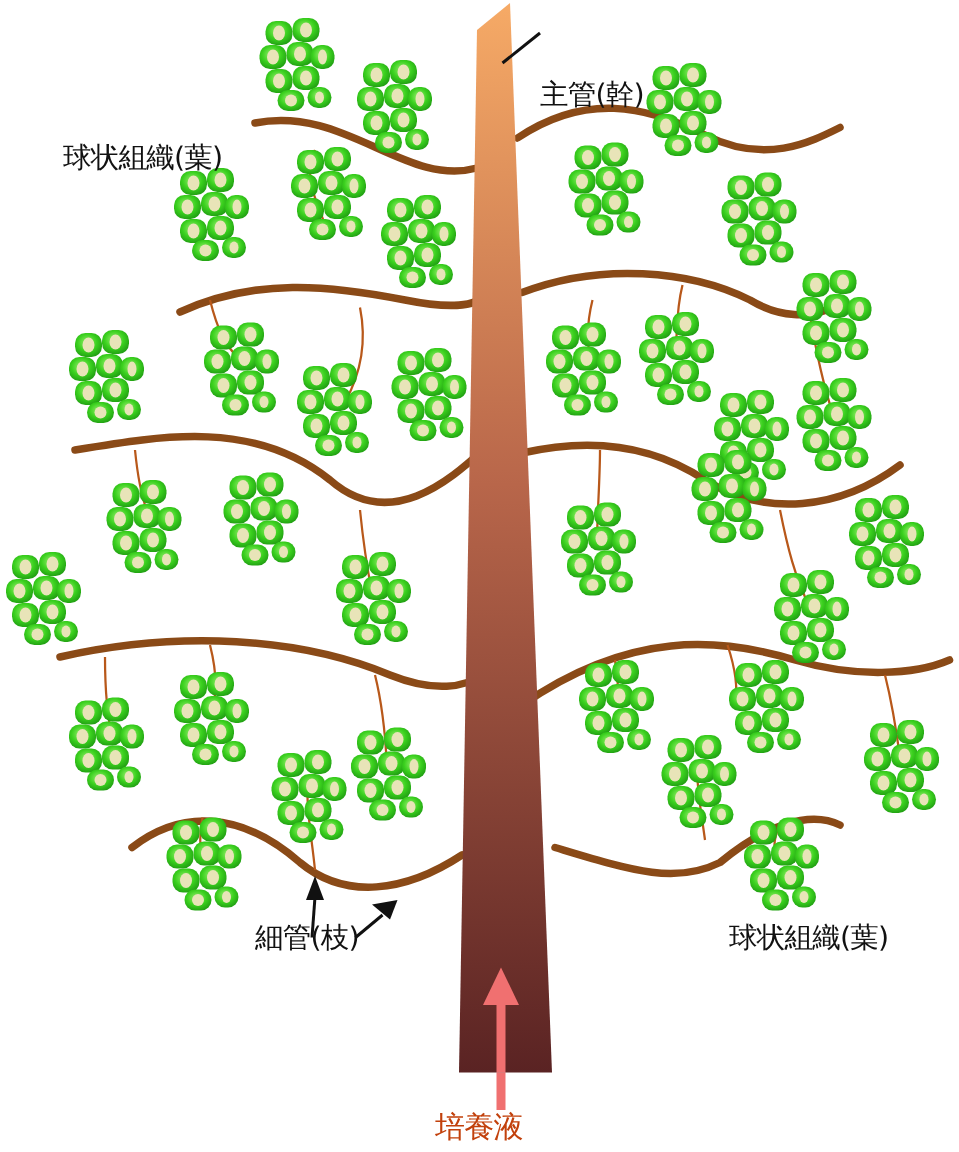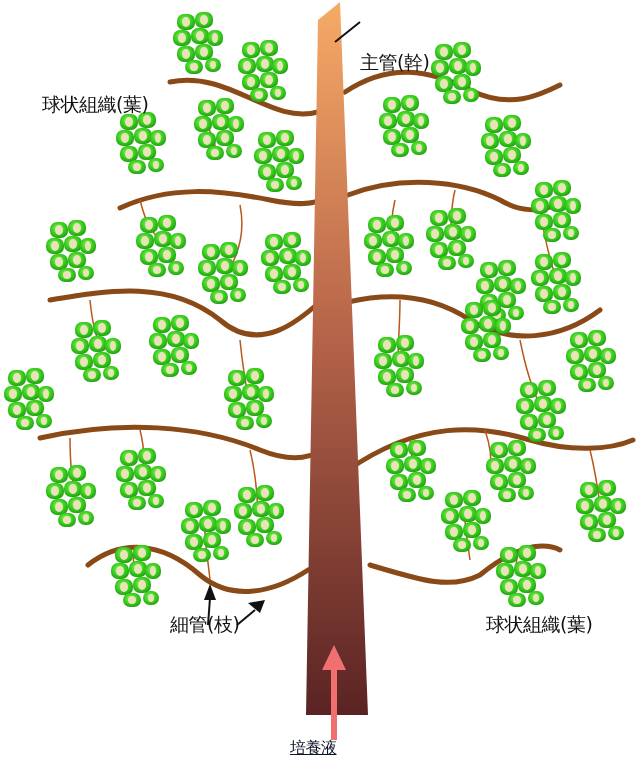--- a/index.html
+++ b/index.html
@@ -1,19 +1,19 @@
 <!DOCTYPE html>
 <html><head>
 <meta charset="utf-8">
 <style>
 html,body{margin:0;padding:0;background:#fff;}
 body{width:639px;height:768px;position:relative;overflow:hidden;font-family:"DejaVu Sans",sans-serif;}
 #diagram{position:absolute;left:0;top:0;width:639px;height:768px;}
 .lbl{position:absolute;font-size:19px;color:#111;white-space:nowrap;letter-spacing:-0.5px;}
-.lbl-blue{color:#0f172a;font-size:16px;text-decoration:underline;}
+.lbl-blue{color:#c2410c;font-size:20px;}
 </style>
 </head>
 <body>
 
 <div id="diagram">
   <svg width="639" height="768" viewBox="0 0 639 768">
     <defs>
       <linearGradient id="trunkGrad" x1="0" y1="0" x2="0" y2="1">
         <stop offset="0" stop-color="#f6aa66"></stop>
         <stop offset="0.45" stop-color="#b8664a"></stop>

